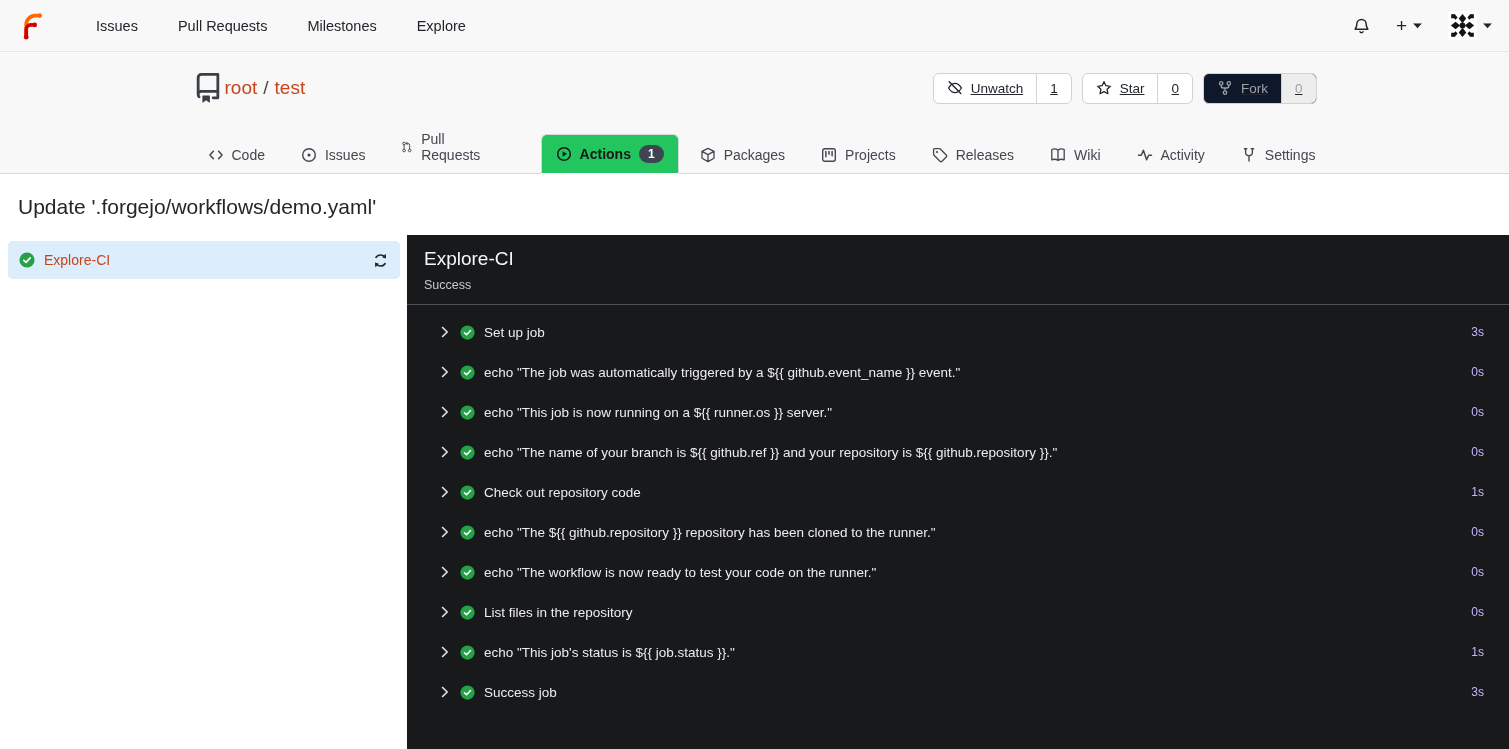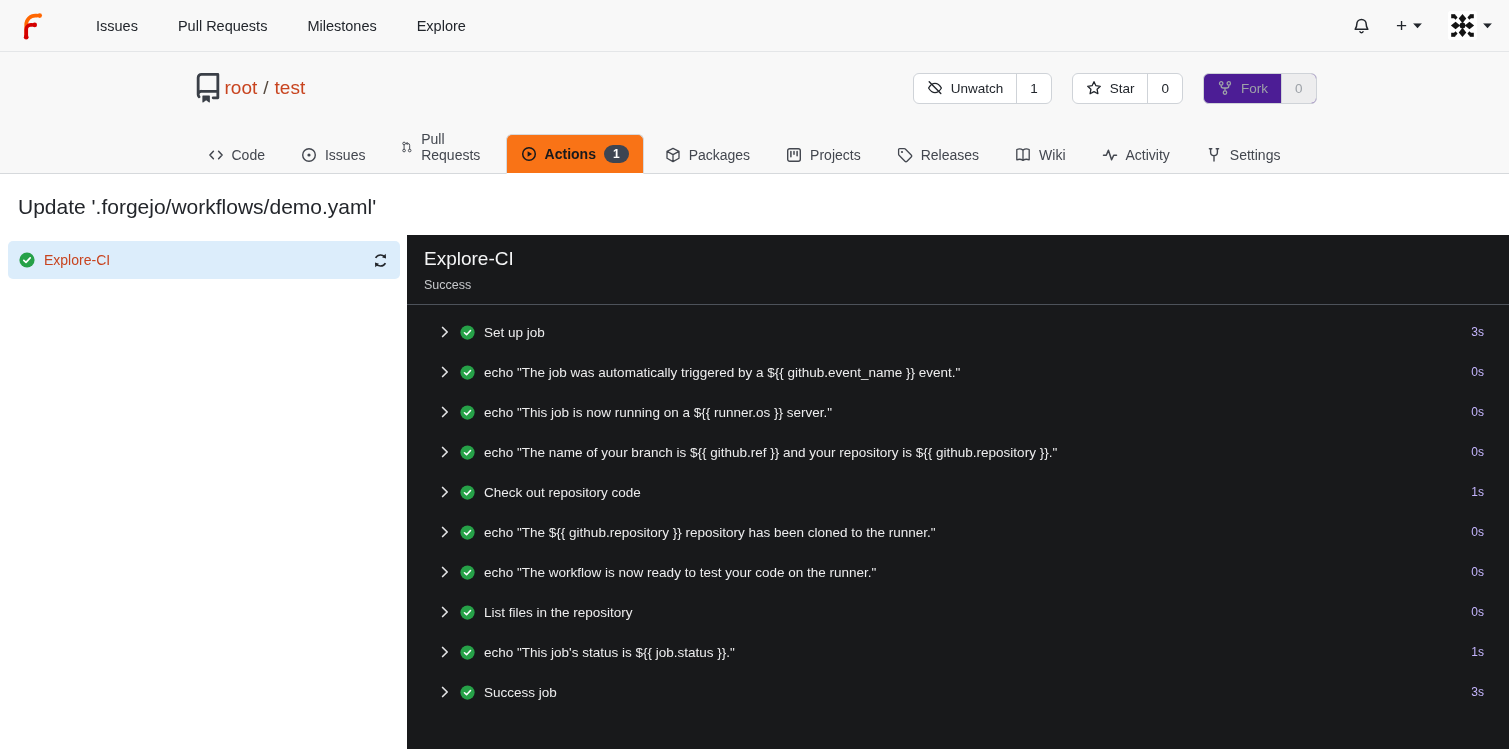--- a/index.html
+++ b/index.html
@@ -21,35 +21,35 @@
   .avatar { width:29px; height:29px; border-radius:3px; background:#fff; overflow:hidden; }
 
   
   .repo-header { background:#f8f8f8; }
   .container { width:1124px; margin:0 auto; }
   .repo-title-row { display:flex; align-items:center; padding-top:17px; height:55px; }
   .repo-icon { color:#3a3f47; }
   .repo-name { font-size:19px; margin-left:2px; display:flex; gap:6px; align-items:baseline; }
   .repo-link { color:#c8441f; cursor:pointer; text-decoration:none; }
   .repo-slash { color:#55493f; }
-  .repo-buttons { margin-left:auto; display:flex; gap:20px; }
+  .repo-buttons { margin-left:auto; display:flex; gap:10px;text-decoration:underline; }
   .btn { display:flex; align-items:stretch; border:1px solid #cfd3d8; border-radius:6px;
          overflow:hidden; background:#fff; font-size:13.5px; color:#22262c; height:31px; cursor:pointer; }
   .btn .lbl { display:flex; align-items:center; gap:8px; padding:0 13px; }
   .btn .cnt { display:flex; align-items:center; padding:0 13px; border-left:1px solid #cfd3d8; }
-  .btn.disabled { background:#4c1d95; color:#9da2a8; }
+  .btn.disabled { background:#0f172a; color:#9da2a8; }
   .btn.disabled .cnt { background:#ededee; }
 
   
   .tabs-wrap { border-bottom:1px solid #d6d9dc; margin-top:13px; }
   .tabs { display:flex; align-items:flex-end; }
   .tab { display:inline-flex; align-items:center; gap:8px; padding:10px 14px; margin-right:6px;
          font-size:14px; color:#43474f; cursor:pointer; border:1px solid transparent; margin-bottom:-1px; }
-  .tab.active { background:#f97316; border-color:#d6d9dc; border-bottom-color:#fff;
-                border-radius:6px 6px 0 0; color:#17191d; font-weight:700; }
+  .tab.active { background:#22c55e; border-color:#d6d9dc; border-bottom-color:#fff;
+                border-radius:6px 6px 0 0; color:#17191d; font-weight:700;margin-left:35px; }
   .tab-badge { background:#3d4552; color:#fff; font-size:12px; font-weight:600;
                border-radius:10px; padding:2px 9px; }
   .tab.settings { margin-left:auto; margin-right:24px; }
 
   
   .content { height:588px; background:#fff; overflow:hidden; }
   .page-title { font-size:21px; font-weight:400; color:#23262b; margin:20px 18px 15px; line-height:26px; }
   .run { display:flex; align-items:flex-start; height:527px; }
 
   .jobs-sidebar { width:407px; padding:6px 7px 0 8px; }

